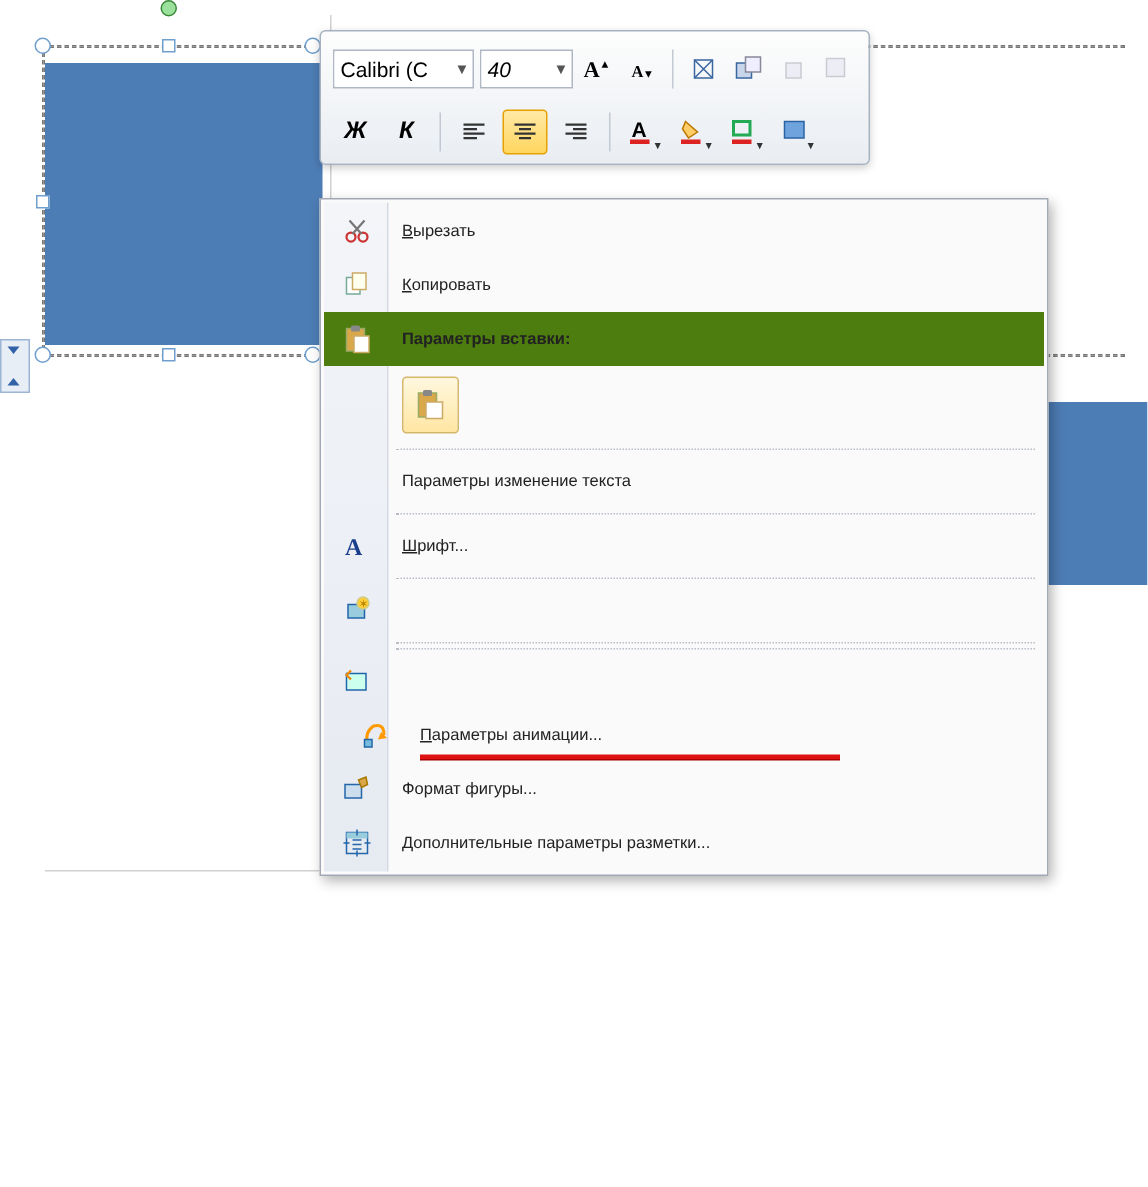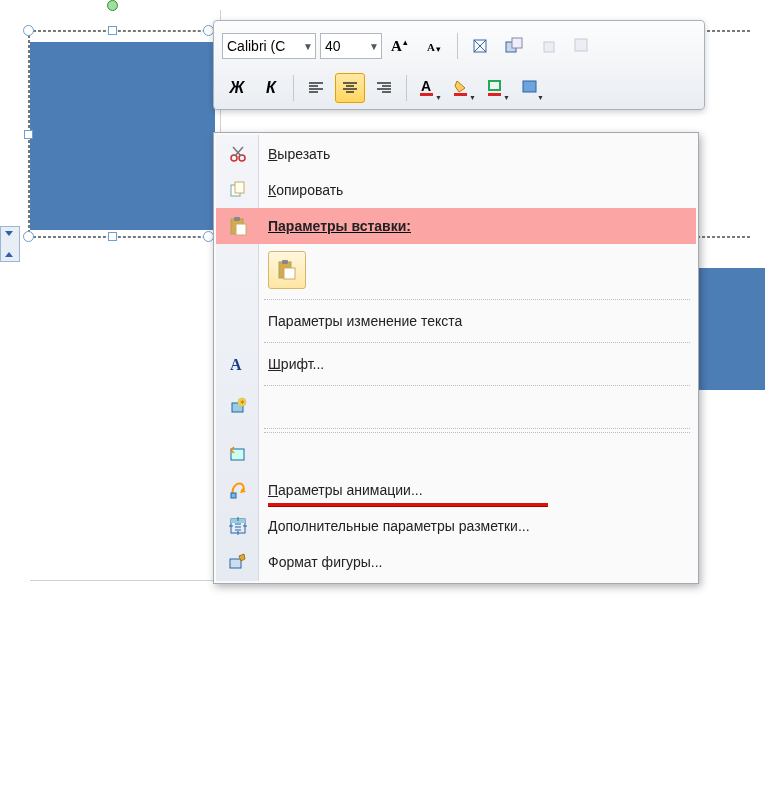--- a/index.html
+++ b/index.html
@@ -28,37 +28,37 @@
   .sq-handle{position:absolute;width:7px;height:7px;background:#fff;border:1px solid #6f9fce;}
   .ruler-left{position:absolute;left:0;top:226px;width:18px;height:34px;background:#e8eef6;border:1px solid #9cb5d5;}
   .ruler-left::before,.ruler-left::after{content:"";position:absolute;left:4px;width:0;height:0;border-left:4px solid transparent;border-right:4px solid transparent;border-bottom:5px solid #3161a6;}
   .ruler-left::before{top:4px;transform:rotate(180deg);}
   .ruler-left::after{bottom:4px;}
 
   
   .mini-toolbar{
     position:absolute;
     left:213px;top:20px;
-    width:492px;height:90px;
+    width:367px;height:90px;
     background:linear-gradient(#fdfdfd,#e9edf2);
     border:1px solid #a7b2c1;
     border-radius:4px;
     box-shadow:0 2px 6px rgba(0,0,0,0.2);
     padding:6px 8px;
     box-sizing:border-box;
   }
   .tb-row{display:flex;align-items:center;height:38px;gap:4px;}
   .combo{
     display:flex;align-items:center;
     background:#fff;border:1px solid #aeb7c3;height:24px;
   }
   .combo input{border:none;outline:none;height:22px;padding:0 4px;font-size:14px;}
   .combo .dd{width:14px;text-align:center;color:#555;font-size:10px;cursor:pointer;}
   .font-combo input{width:70px;}
-  .size-combo input{width:38px;text-align:left;}
+  .size-combo input{width:38px;text-align:left;font-style:italic;}
   .tb-btn{
     width:28px;height:28px;display:flex;align-items:center;justify-content:center;
     border:1px solid transparent;border-radius:3px;position:relative;
   }
   .tb-btn.active{background:linear-gradient(#ffe9a6,#ffd65e);border:1px solid #e6a100;}
   .tb-btn.disabled{opacity:.4;pointer-events:none;}
   .sep{width:1px;height:26px;background:#c2c9d3;margin:0 3px;}
   .split-caret{position:absolute;right:1px;bottom:1px;font-size:7px;color:#333;}
 
   
@@ -73,23 +73,23 @@
   }
   .cm-icon-col{
     position:absolute;left:2px;top:2px;bottom:2px;width:42px;
     background:linear-gradient(#f3f5f9,#e6eaf1);
     border-right:1px solid #d4d9e2;
   }
   .cm-item{
     position:relative;display:flex;align-items:center;
     height:36px;padding-left:52px;cursor:default;
   }
-  .cm-item.header{font-weight:bold;background:#fca5a5;text-decoration:underline;}
+  .cm-item.header{font-weight:bold;background:#4d7c0f;}
   .cm-item .ico{position:absolute;left:9px;width:26px;height:26px;display:flex;align-items:center;justify-content:center;}
-  .cm-item .lbl{font-size:14px;color:#222;}
+  .cm-item .lbl{font-size:11px;color:#222;}
   .cm-item .lbl u{text-decoration:underline;}
   .cm-sep{height:0;border-top:1px dotted #b7bdc7;margin:3px 6px 3px 48px;}
   .paste-opt{
     position:relative;height:52px;padding-left:52px;display:flex;align-items:center;
   }
   .paste-opt .opt-btn{
     width:36px;height:36px;border:1px solid #d4b76a;border-radius:3px;
     background:linear-gradient(#fff7df,#ffe6a3);
     display:flex;align-items:center;justify-content:center;margin-left:0;
   }
@@ -308,46 +308,46 @@
 
   <div class="cm-item">
     <span class="ico">
       <svg width="20" height="20">
           <rect x="3" y="5" width="13" height="11" fill="#cfe" stroke="#26a"></rect>
           <path d="M6 3 L3 6 L6 9" fill="none" stroke="#e80" stroke-width="1.5"></path>
         </svg>
     </span>
   </div>
 
-  <div class="cm-item" style="position:relative;">
+  <div class="cm-item" style="position:relative;margin-left:12px;">
     <span class="ico">
       <svg width="20" height="20">
           <path d="M5 16 Q3 8 9 4 Q16 2 16 10" fill="none" stroke="#f90" stroke-width="2"></path>
           <polygon points="14,8 18,12 12,13" fill="#f90"></polygon>
           <rect x="3" y="13" width="5" height="5" fill="#7bd" stroke="#26a"></rect>
         </svg>
     </span>
     <span class="lbl"><u>П</u>араметры анимации...</span>
     <div class="red-underline"></div>
+  </div>
+
+  <div class="cm-item">
+    <span class="ico">
+      <svg width="20" height="20">
+          <rect x="2" y="7" width="11" height="9" fill="#cde" stroke="#26a"></rect>
+          <path d="M11 4 L16 2 L17 7 L13 9 Z" fill="#d9a84a" stroke="#a70"></path>
+        </svg>
+    </span>
+    <span class="lbl">Формат фигуры...</span>
   </div>
 
   <div class="cm-item">
     <span class="ico">
       <svg width="20" height="20">
           <rect x="3" y="3" width="14" height="14" fill="none" stroke="#26a"></rect>
           <rect x="3" y="3" width="14" height="4" fill="#9cd"></rect>
           <path d="M7 8 H13 M7 11 H13 M7 14 H13" stroke="#26a"></path>
           <path d="M1 10 H5 M15 10 H19 M10 1 V5 M10 15 V19" stroke="#26a"></path>
         </svg>
     </span>
     <span class="lbl">Дополнительные параметры разметки...</span>
   </div>
-
-  <div class="cm-item">
-    <span class="ico">
-      <svg width="20" height="20">
-          <rect x="2" y="7" width="11" height="9" fill="#cde" stroke="#26a"></rect>
-          <path d="M11 4 L16 2 L17 7 L13 9 Z" fill="#d9a84a" stroke="#a70"></path>
-        </svg>
-    </span>
-    <span class="lbl">Формат фигуры...</span>
-  </div>
 </div>
 
 </body></html>

